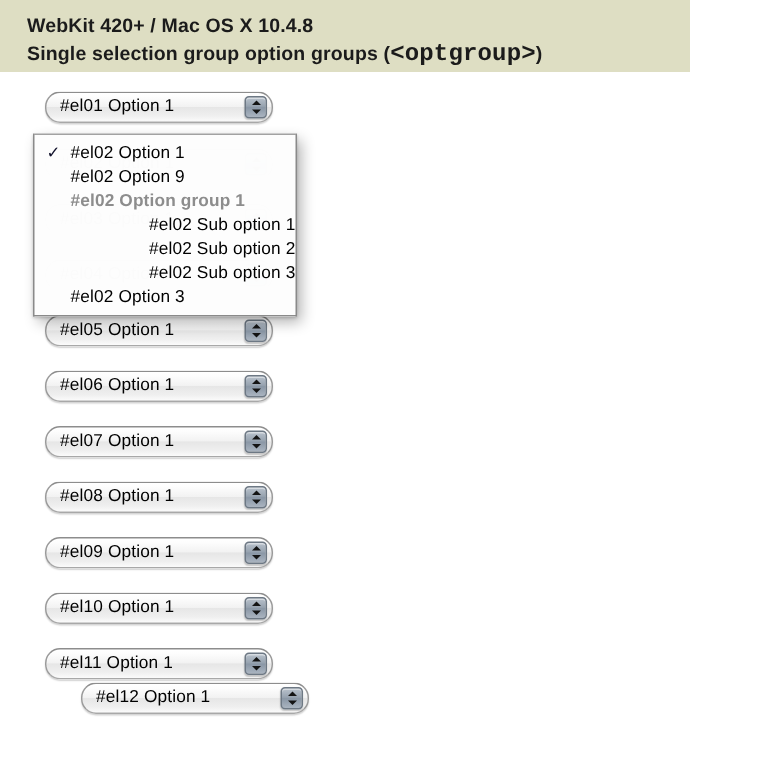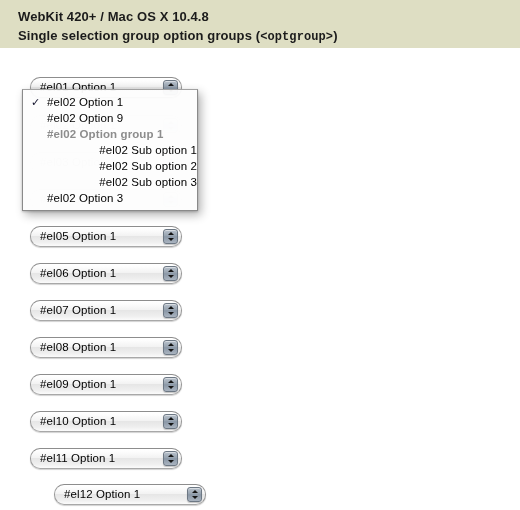--- a/index.html
+++ b/index.html
@@ -14,37 +14,37 @@
     font-family: "Liberation Sans", sans-serif;
     -webkit-font-smoothing: antialiased;
     overflow: hidden;
     position: relative;
   }
 
   
   #header {
     position: absolute;
     left: 0; top: 0;
-    width: 520px;
+    width: 460px;
     height: 48px;
     background: #dedec3;
     padding: 7px 0 0 18px;
   }
   .header-line {
     font-size: 13px;
     font-weight: bold;
     color: #1b1b1b;
     line-height: 19px;
     letter-spacing: 0.1px;
     white-space: nowrap;
   }
   .mono {
     font-family: "Liberation Mono", "DejaVu Sans Mono", monospace;
     font-weight: bold;
-    font-size: 12px;
+    font-size: 16px;
   }
 
   
   .select-wrap {
     position: absolute;
     left: 30px;
     width: 152px;
     height: 21px;
   }
   .aqua-select {
@@ -58,21 +58,20 @@
     background: linear-gradient(to bottom,
         #ffffff 0%,
         #fdfdfd 14%,
         #f2f2f2 48%,
         #e6e6e6 50%,
         #efefef 80%,
         #fbfbfb 100%);
     box-shadow: 0 1px 1px rgba(0,0,0,0.18),
                 inset 0 1px 0 rgba(255,255,255,0.9);
     overflow: hidden;
-    margin-top: 16px;
   }
   .aqua-label {
     position: absolute;
     left: 9px;
     top: 0;
     line-height: 19px;
     font-size: 11.5px;
     color: #000000;
     white-space: nowrap;
     letter-spacing: 0.1px;
@@ -245,21 +244,21 @@
     </div>
     <div class="select-wrap" style="top: 432px;">
       <div class="aqua-select">
         <span class="aqua-label">#el11 Option 1</span>
         <span class="aqua-button">
           <span class="arr up"></span>
           <span class="arr down"></span>
         </span>
       </div>
     </div>
-    <div class="select-wrap" style="top: 468px; padding-left: 24px;">
+    <div class="select-wrap" style="top: 455px; padding-left: 24px;">
       <div class="aqua-select">
         <span class="aqua-label">#el12 Option 1</span>
         <span class="aqua-button">
           <span class="arr up"></span>
           <span class="arr down"></span>
         </span>
       </div>
     </div>
   </div>
 

